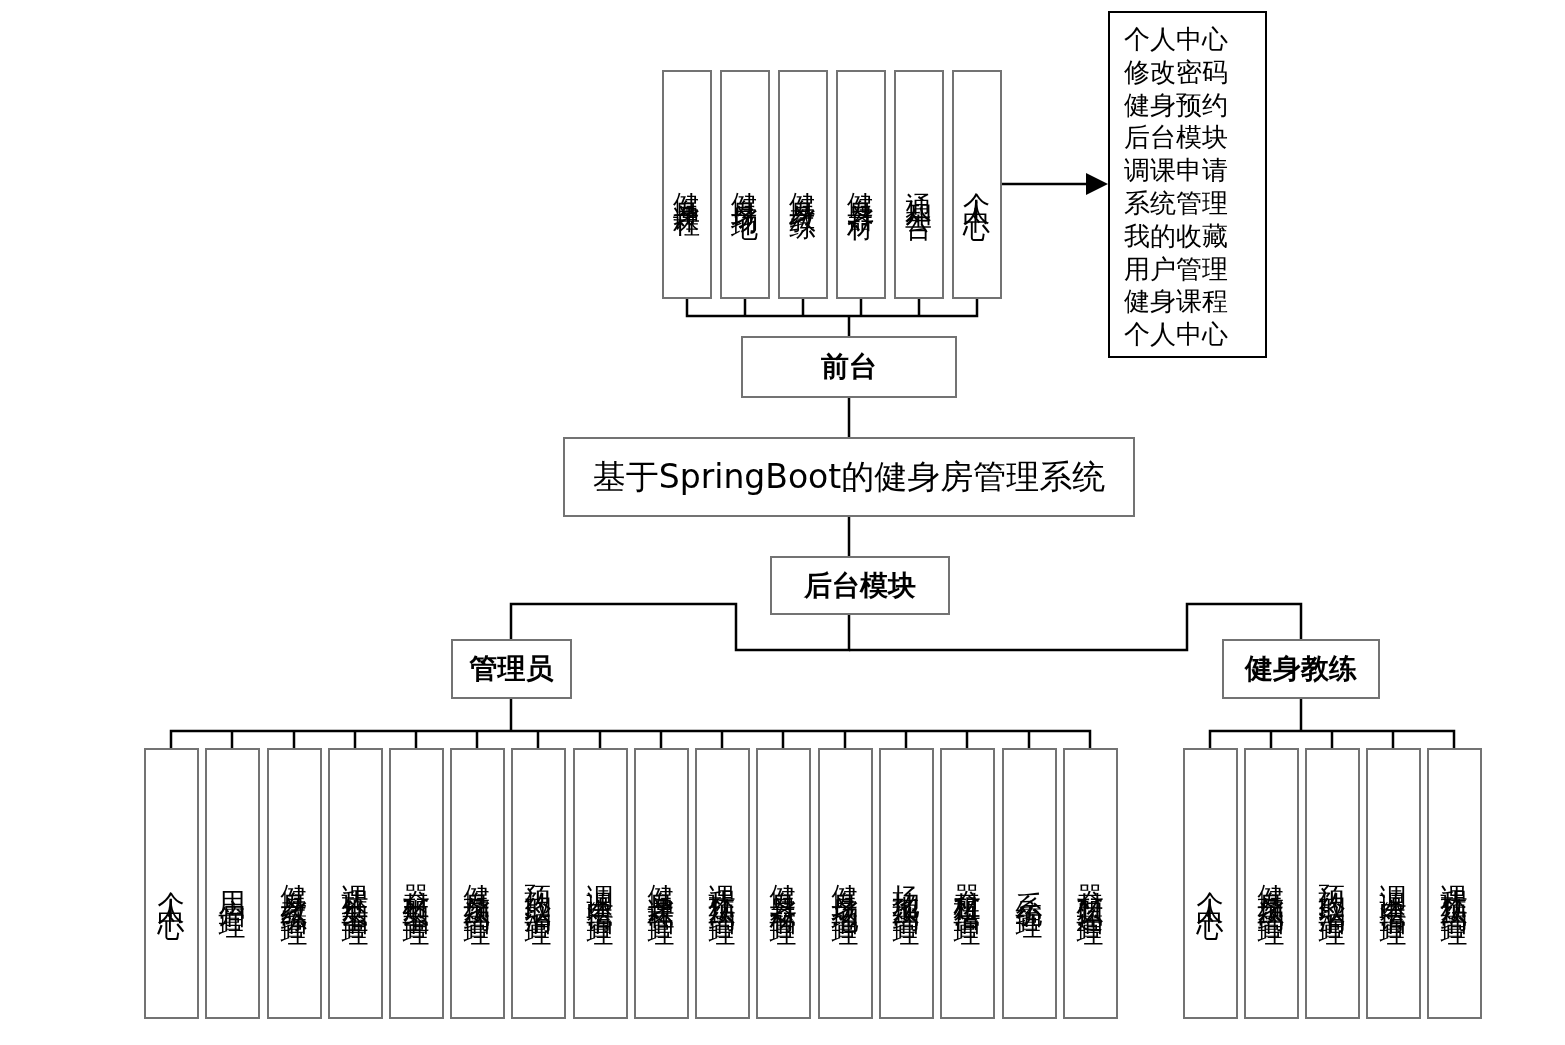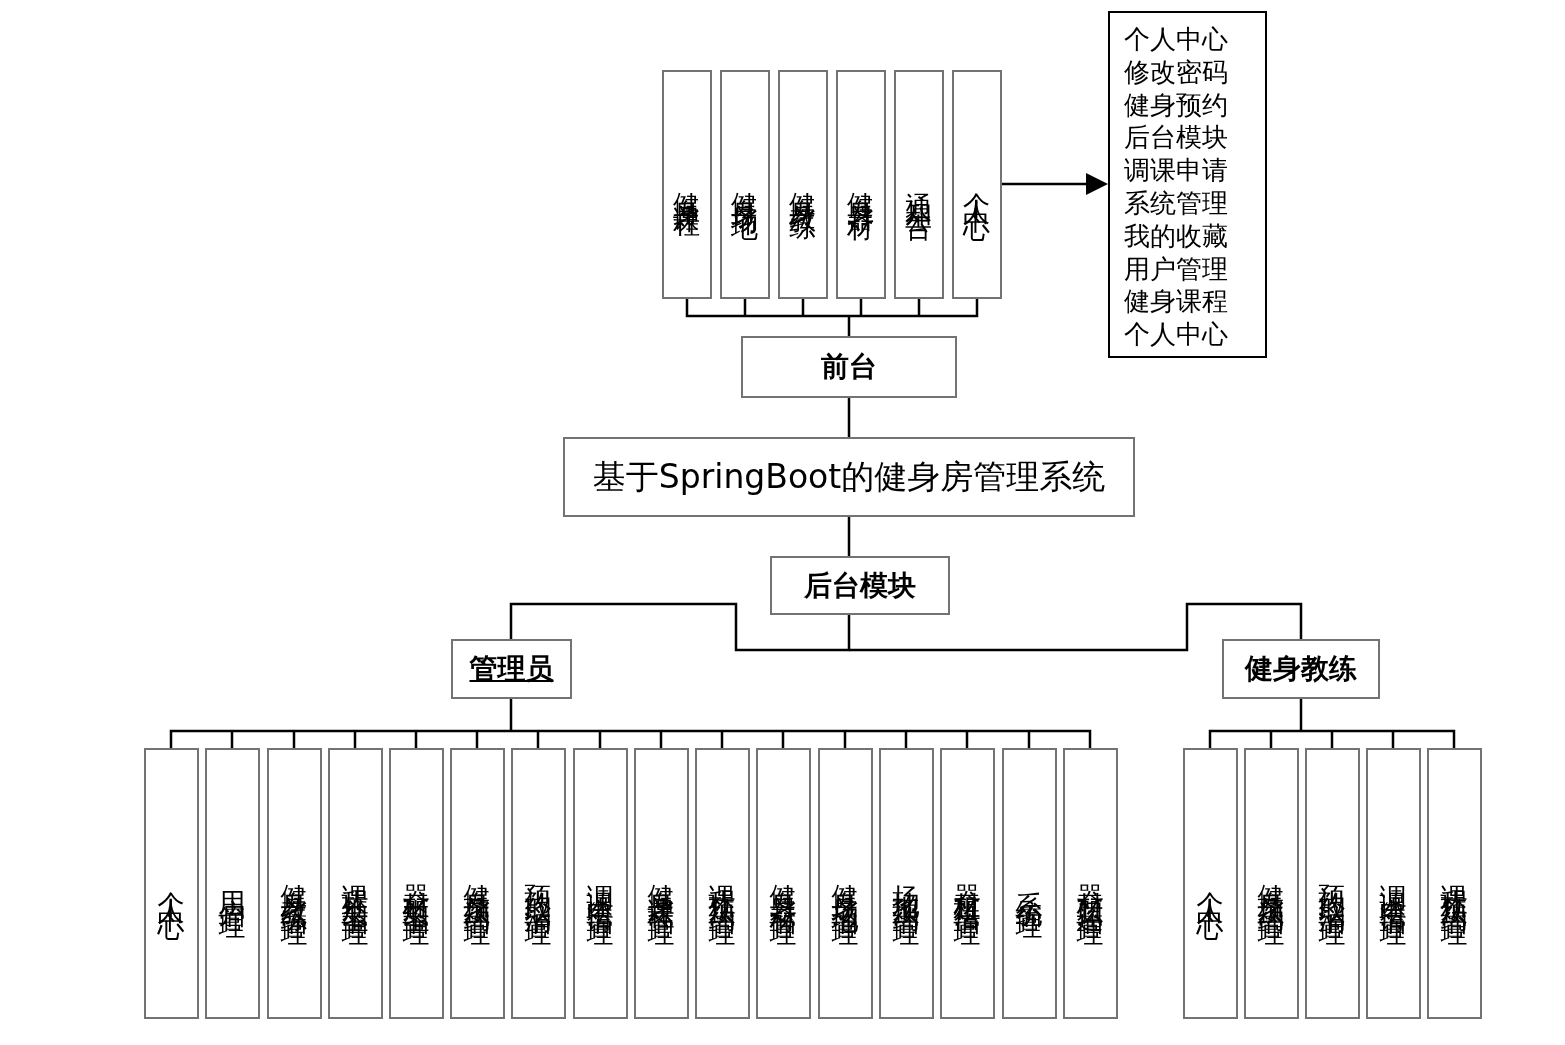--- a/index.html
+++ b/index.html
@@ -83,21 +83,21 @@
 </div>
 
 <div class="box hbox title" style="left:563px;top:437px;width:572px;height:80px;">
   <span>基于SpringBoot的健身房管理系统</span>
 </div>
 
 <div class="box hbox" style="left:770px;top:556px;width:180px;height:59px;">
   <span>后台模块</span>
 </div>
 
-<div class="box hbox" style="left:451px;top:639px;width:121px;height:60px;text-decoration:underline;">
+<div class="box hbox" style="left:451px;top:639px;width:121px;height:60px;">
   <span>管理员</span>
 </div>
 
 <div class="box hbox" style="left:1222px;top:639px;width:158px;height:60px;">
   <span>健身教练</span>
 </div>
 
 <div id="admin-modules">
     <div class="box vbox" style="left: 144px; top: 748px; width: 55px; height: 271px;">
       <span class="vtext">个人中心</span>

